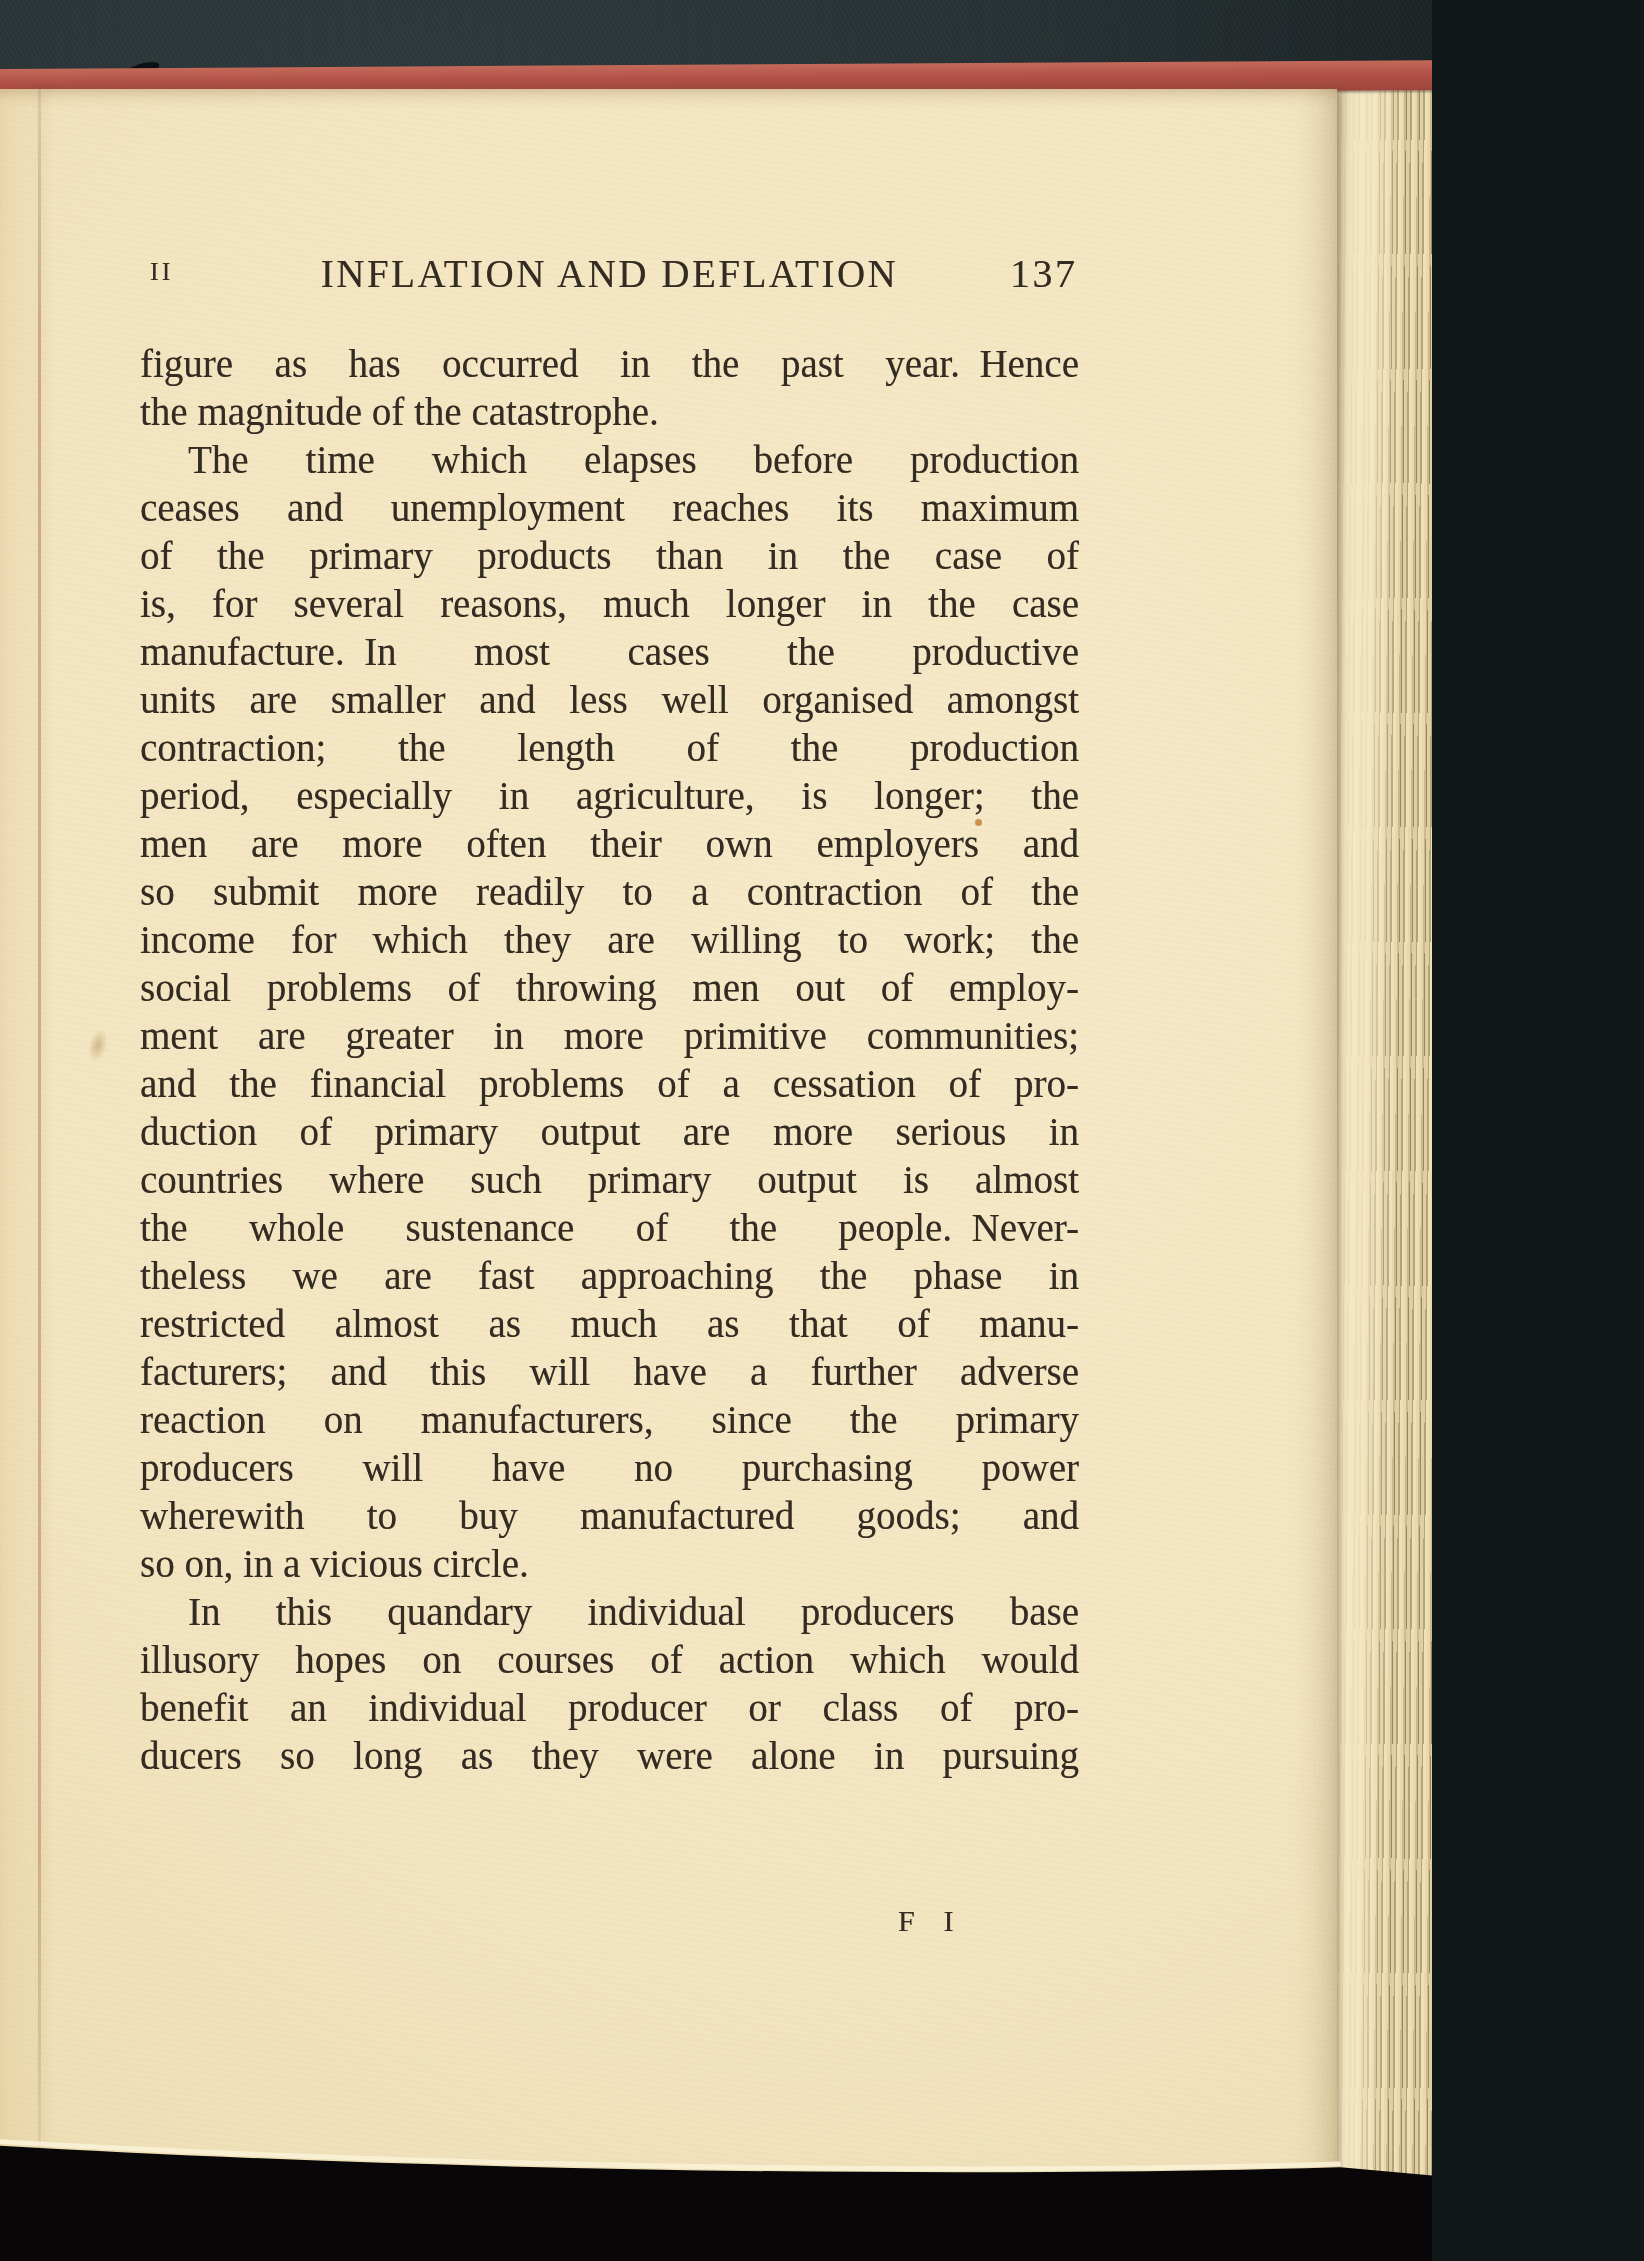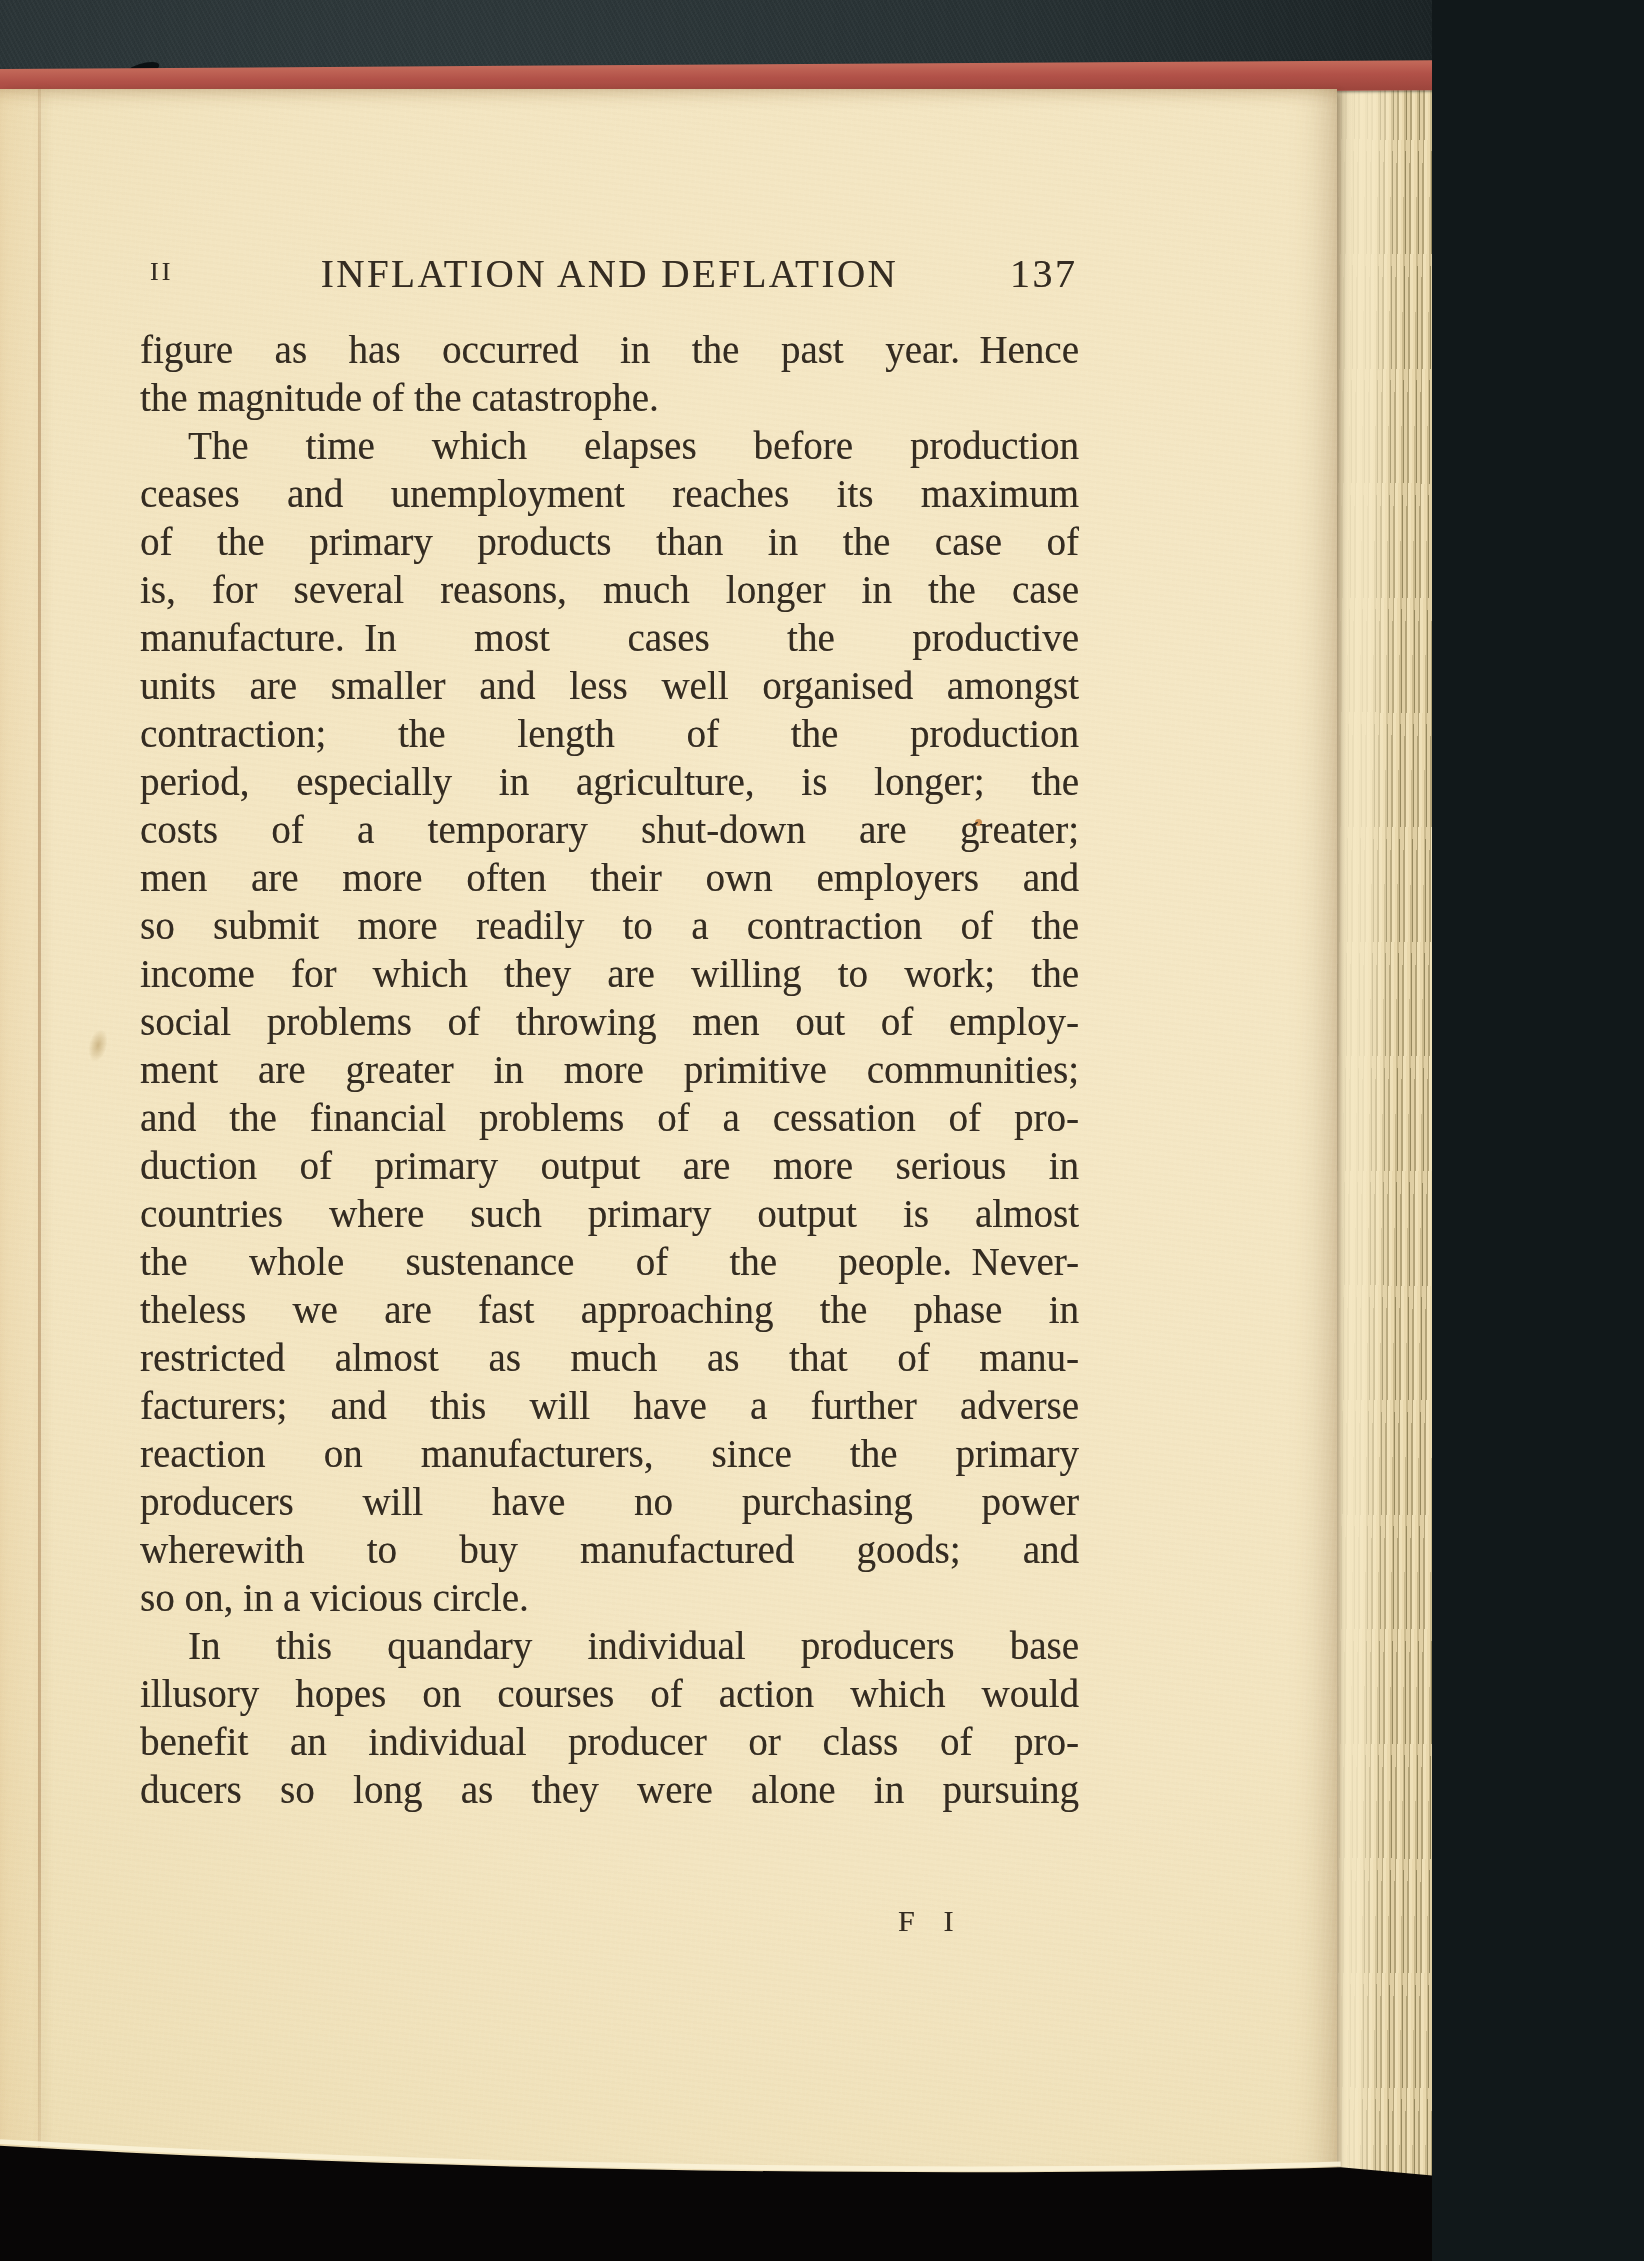--- a/index.html
+++ b/index.html
@@ -81,21 +81,21 @@
   }
   
   .textblock{
     position:absolute;left:140px;top:252px;width:939px;color:var(--ink,#342c22);
     text-shadow:0.2px 0.3px 0.4px rgba(45,35,22,.5);
   }
   .header{position:relative;height:44px;line-height:44px;}
   .chapnum{position:absolute;left:10px;bottom:1.6px;font-size:25.5px;letter-spacing:3.3px;}
   .runtitle{position:absolute;left:0;right:0;text-align:center;font-size:39px;letter-spacing:2.5px;}
   .pagenum{position:absolute;right:1.6px;bottom:0;font-size:40px;letter-spacing:2.5px;}
-  .body{margin-top:30px;font-size:39px;}
+  .body{margin-top:44px;font-size:39px;}
   .line{
     height:48px;line-height:48px;overflow:hidden;
     text-align:justify;text-align-last:justify;
   }
   .line.endline{text-align-last:left;}
   .line.indent{text-indent:48px;}
   .sig{
     position:absolute;left:898px;top:1904px;font-size:30px;letter-spacing:10.7px;
     color:var(--ink,#342c22);text-shadow:0.2px 0.3px 0.4px rgba(45,35,22,.5);
   }
@@ -130,21 +130,20 @@
         <div class="line">figure as has occurred in the past year. Hence</div>
         <div class="line endline">the magnitude of the catastrophe.</div>
         <div class="line indent">The time which elapses before production</div>
         <div class="line">ceases and unemployment reaches its maximum</div>
         <div class="line">of the primary products than in the case of</div>
         <div class="line">is, for several reasons, much longer in the case</div>
         <div class="line">manufacture. In most cases the productive</div>
         <div class="line">units are smaller and less well organised amongst</div>
         <div class="line">contraction; the length of the production</div>
         <div class="line">period, especially in agriculture, is longer; the</div>
-        <div class="line">costs of a temporary shut-down are greater;</div>
         <div class="line">men are more often their own employers and</div>
         <div class="line">so submit more readily to a contraction of the</div>
         <div class="line">income for which they are willing to work; the</div>
         <div class="line">social problems of throwing men out of employ-</div>
         <div class="line">ment are greater in more primitive communities;</div>
         <div class="line">and the financial problems of a cessation of pro-</div>
         <div class="line">duction of primary output are more serious in</div>
         <div class="line">countries where such primary output is almost</div>
         <div class="line">the whole sustenance of the people. Never-</div>
         <div class="line">theless we are fast approaching the phase in</div>

